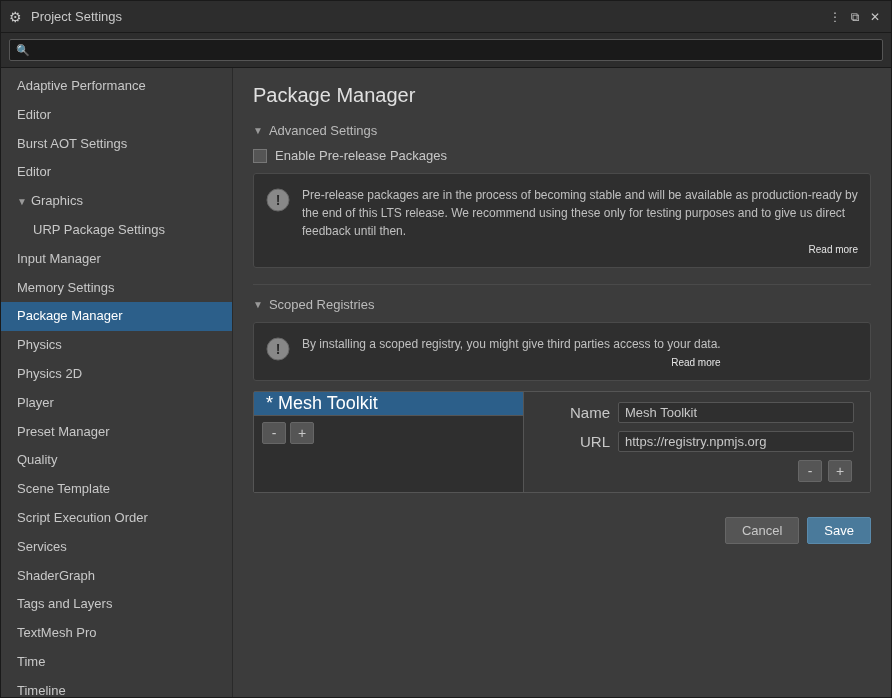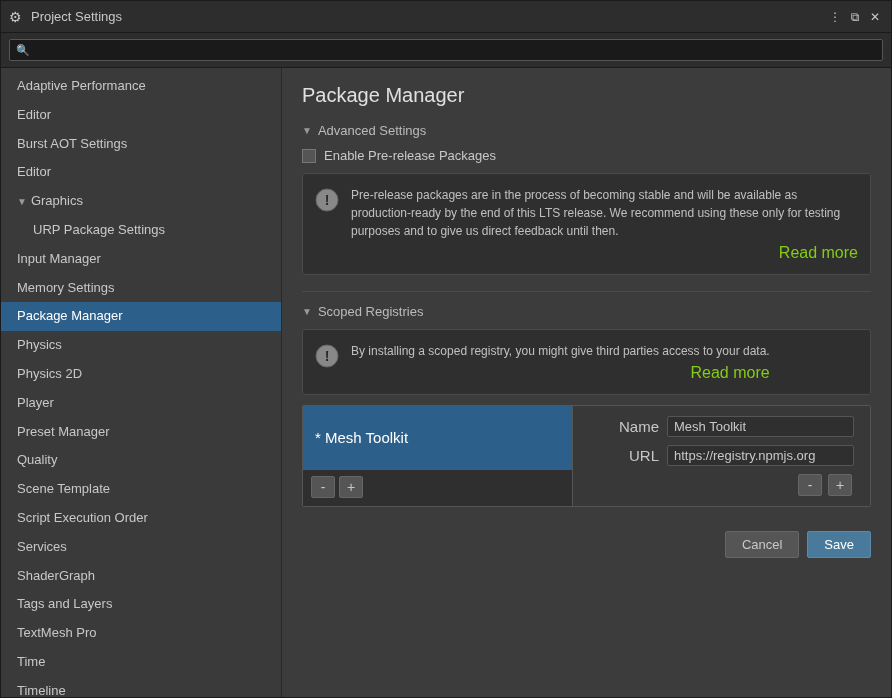--- a/index.html
+++ b/index.html
@@ -83,21 +83,21 @@
       transform: translateY(-50%);
       color: #888;
       font-size: 11px;
     }
     .main-content {
       display: flex;
       flex: 1;
       overflow: hidden;
     }
     .sidebar {
-      width: 281px;
+      width: 232px;
       background: #3a3a3a;
       border-right: 1px solid #2a2a2a;
       overflow-y: auto;
       flex-shrink: 0;
       padding: 4px 0;
     }
     .sidebar::-webkit-scrollbar { width: 8px; }
     .sidebar::-webkit-scrollbar-track { background: #3a3a3a; }
     .sidebar::-webkit-scrollbar-thumb { background: #555; }
     .sidebar-item {
@@ -173,22 +173,22 @@
       margin-top: 2px;
     }
     .info-text {
       color: #c0c0c0;
       font-size: 12px;
       line-height: 1.5;
       flex: 1;
     }
     .read-more {
       text-align: right;
-      color: #84cc16;
-      font-size: 16px;
+      color: #e5e5e5;
+      font-size: 10px;
       margin-top: 4px;
       cursor: pointer;
     }
     .checkbox-row {
       display: flex;
       align-items: center;
       gap: 8px;
       margin-bottom: 10px;
     }
     .checkbox-label {
@@ -213,23 +213,23 @@
       border-radius: 2px;
       margin-top: 10px;
     }
     .registry-list {
       width: 270px;
       background: #2f2f2f;
       border-right: 1px solid #555;
       flex-shrink: 0;
     }
     .registry-list-item {
-      padding: 23px 12px;
-      cursor: pointer;
-      font-size: 15px;
+      padding: 1px 12px;
+      cursor: pointer;
+      font-size: 18px;
       color: #c8c8c8;
     }
     .registry-list-item.selected {
       background: #2c5f8a;
       color: #fff;
     }
     .registry-detail {
       flex: 1;
       padding: 10px 16px;
       background: #383838;

